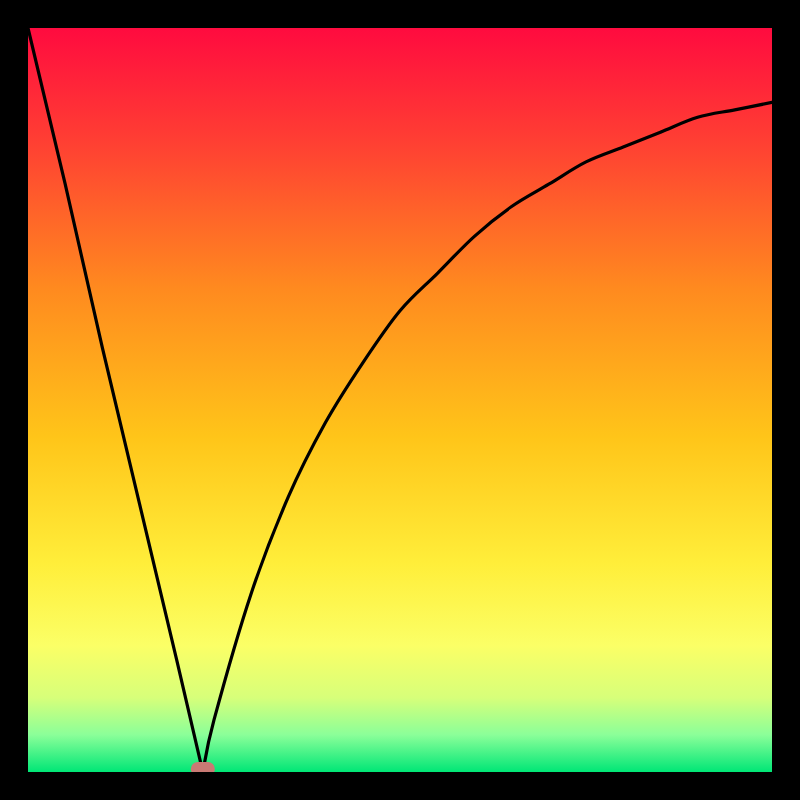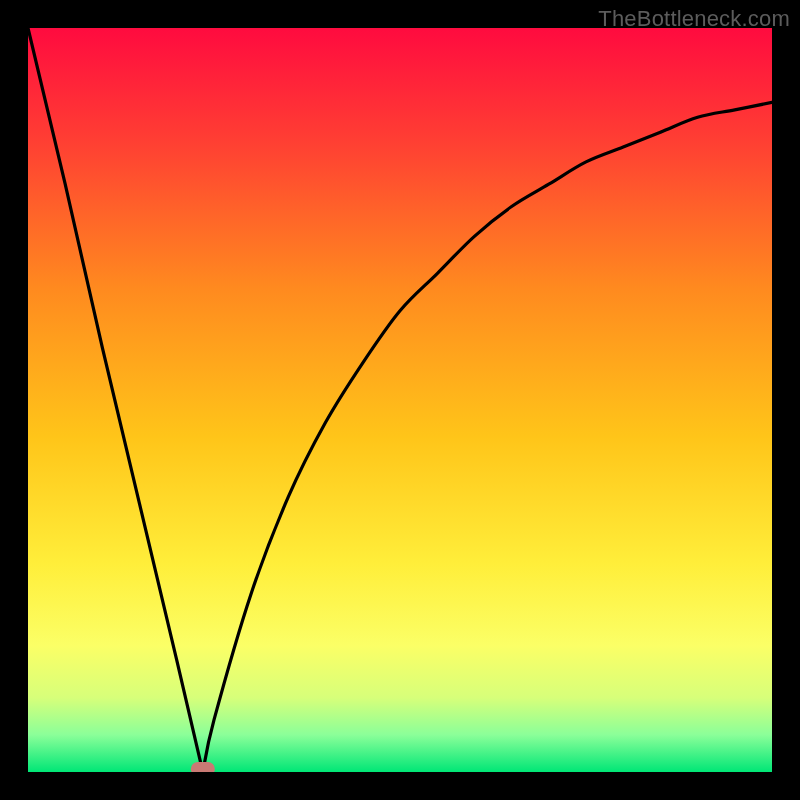--- a/index.html
+++ b/index.html
@@ -36,21 +36,20 @@
     font-weight: 500;
     font-family: Arial, sans-serif;
     letter-spacing: 0.2px;
   }
   svg { display: block; }
 </style>
 </head>
 <body>
 
 <div class="frame">
-  <div class="watermark">TheBottleneck.com</div>
   <div class="plot">
     <svg id="chart-svg" width="744" height="744" viewBox="0 0 744 744">
         <defs>
           <linearGradient id="bg-grad" x1="0" y1="0" x2="0" y2="1">
             <stop offset="0%" stop-color="#ff0b3f"></stop>
             <stop offset="15%" stop-color="#ff3e33"></stop>
             <stop offset="35%" stop-color="#ff8a1f"></stop>
             <stop offset="55%" stop-color="#ffc519"></stop>
             <stop offset="72%" stop-color="#ffee3a"></stop>
             <stop offset="83%" stop-color="#fbff66"></stop>

